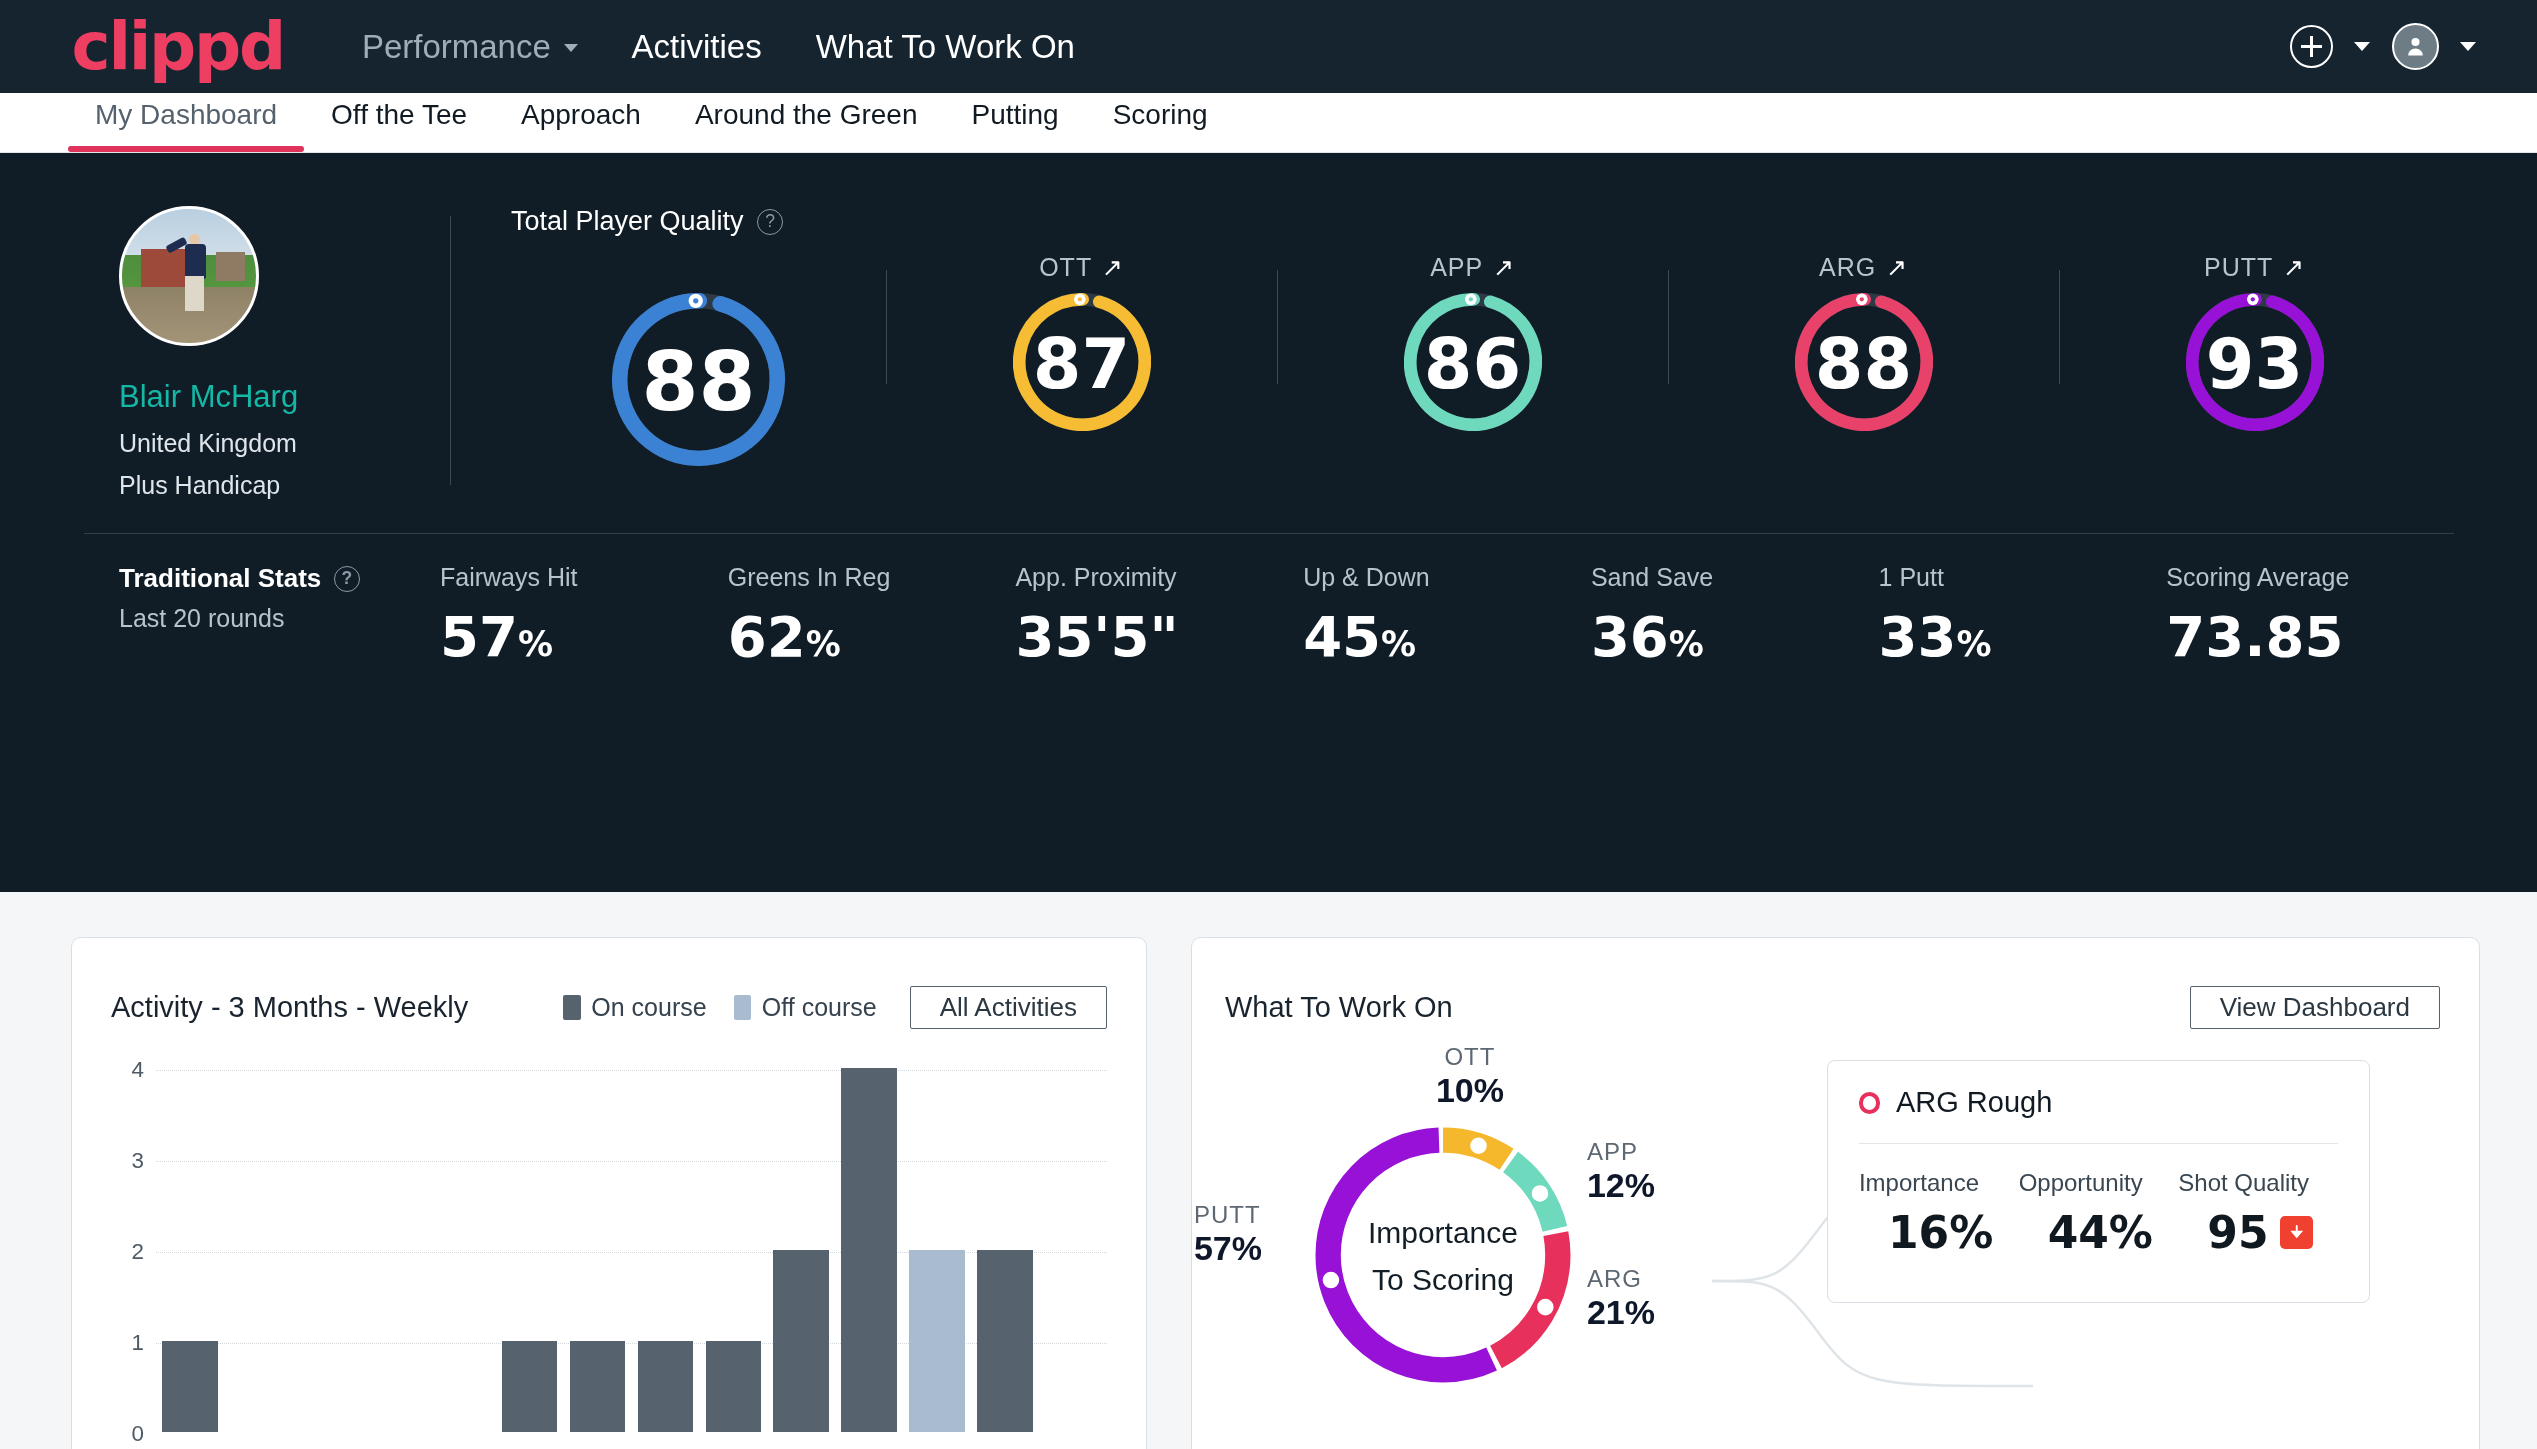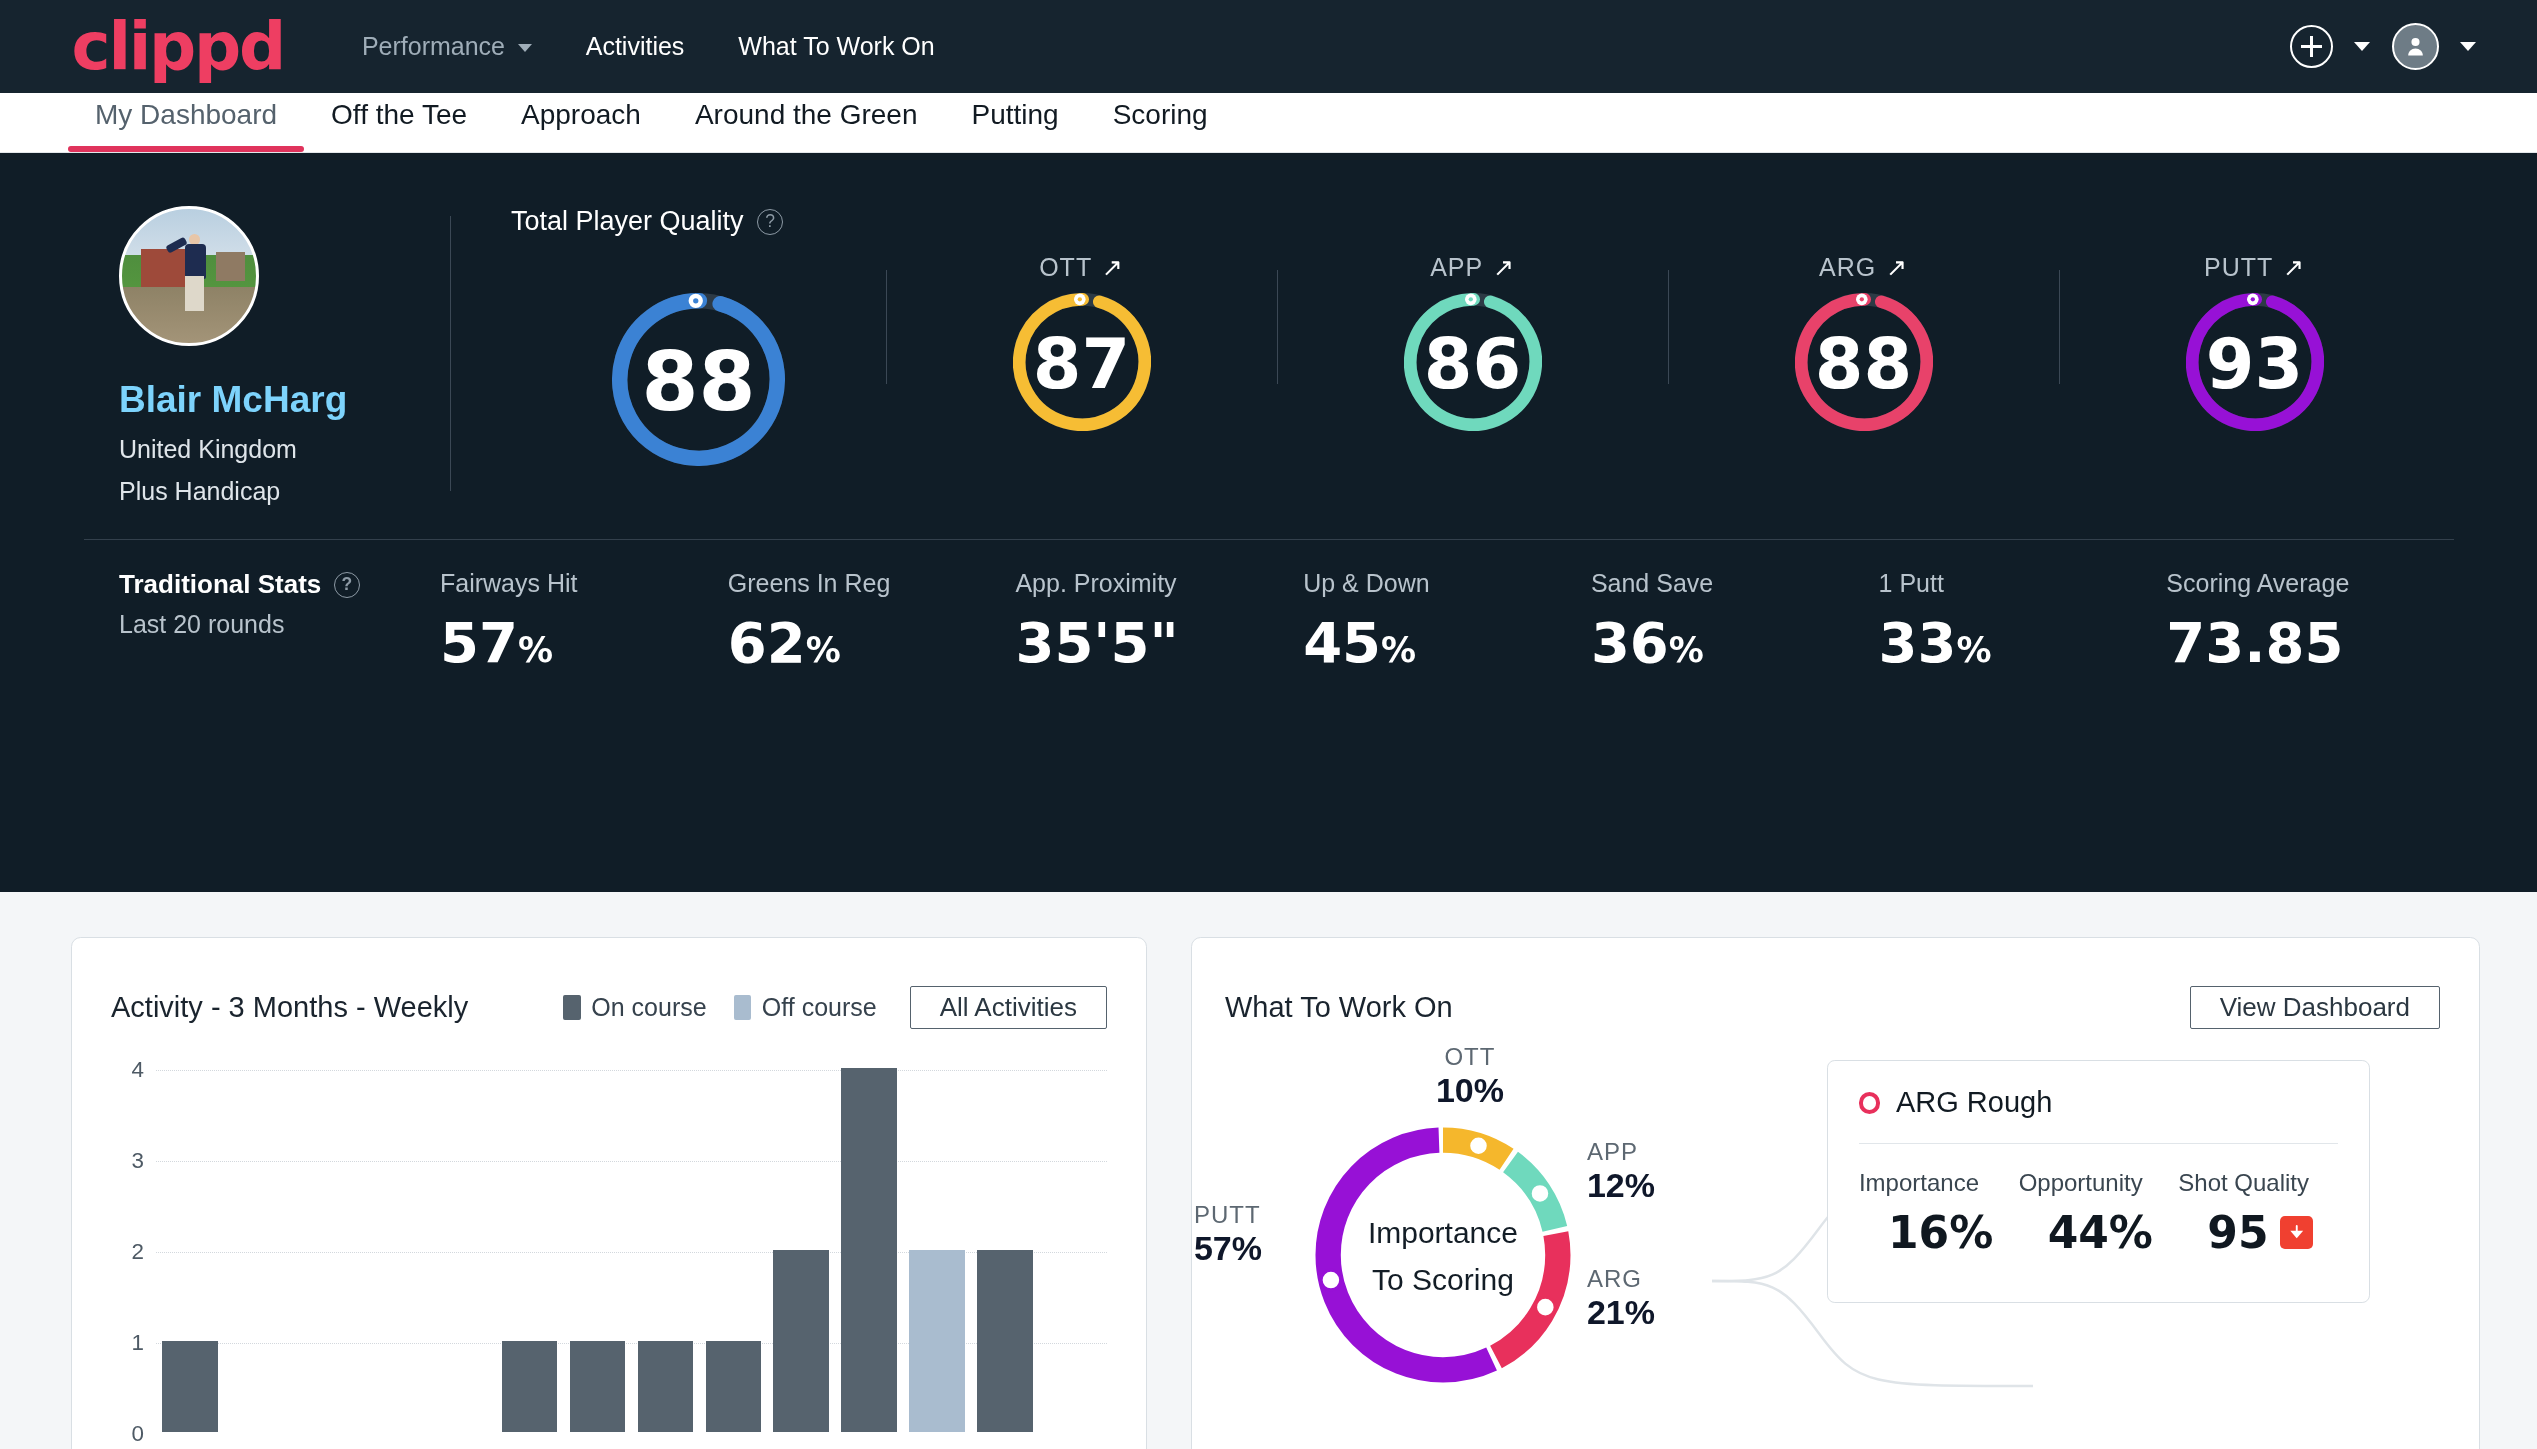--- a/index.html
+++ b/index.html
@@ -23,21 +23,21 @@
     font-size: 66px;
     font-weight: bold;
     color: #ee3e62;
     letter-spacing: -2.3px;
     margin-left: 15.6px;
     margin-right: 78px;
     font-family: "DejaVu Sans", sans-serif;
   }
   .nav-items { display: flex; align-items: center; gap: 54px; }
   .nav-item {
-    font-size: 25px;
+    font-size: 33px;
     color: #ffffff;
     display: flex;
     align-items: center;
     gap: 12.7px;
     cursor: pointer;
     white-space: nowrap;
   }
   .nav-item.muted { color: #9fadb8; }
   .chev {
     display: inline-block;
@@ -165,21 +165,21 @@
     background: #ded8ca;
   }
   .pfp .head {
     position: absolute;
     left: 50%; top: 19%;
     width: 8%; height: 8%;
     background: #e8c6a8;
     border-radius: 50%;
   }
   .pname {
-    font-size: 37px; font-weight: bold; color: #7dd3fc;
+    font-size: 31px; font-weight: normal; color: #14b8a6;
     margin-top: 33px;
   }
   .pmeta { font-size: 25px; color: #dfe5ea; margin-top: 13.6px; }
 
   .hero-divider-v {
     width: 1px;
     background: #3b4855;
     margin: 9.7px 0 15.6px 0;
   }
 

